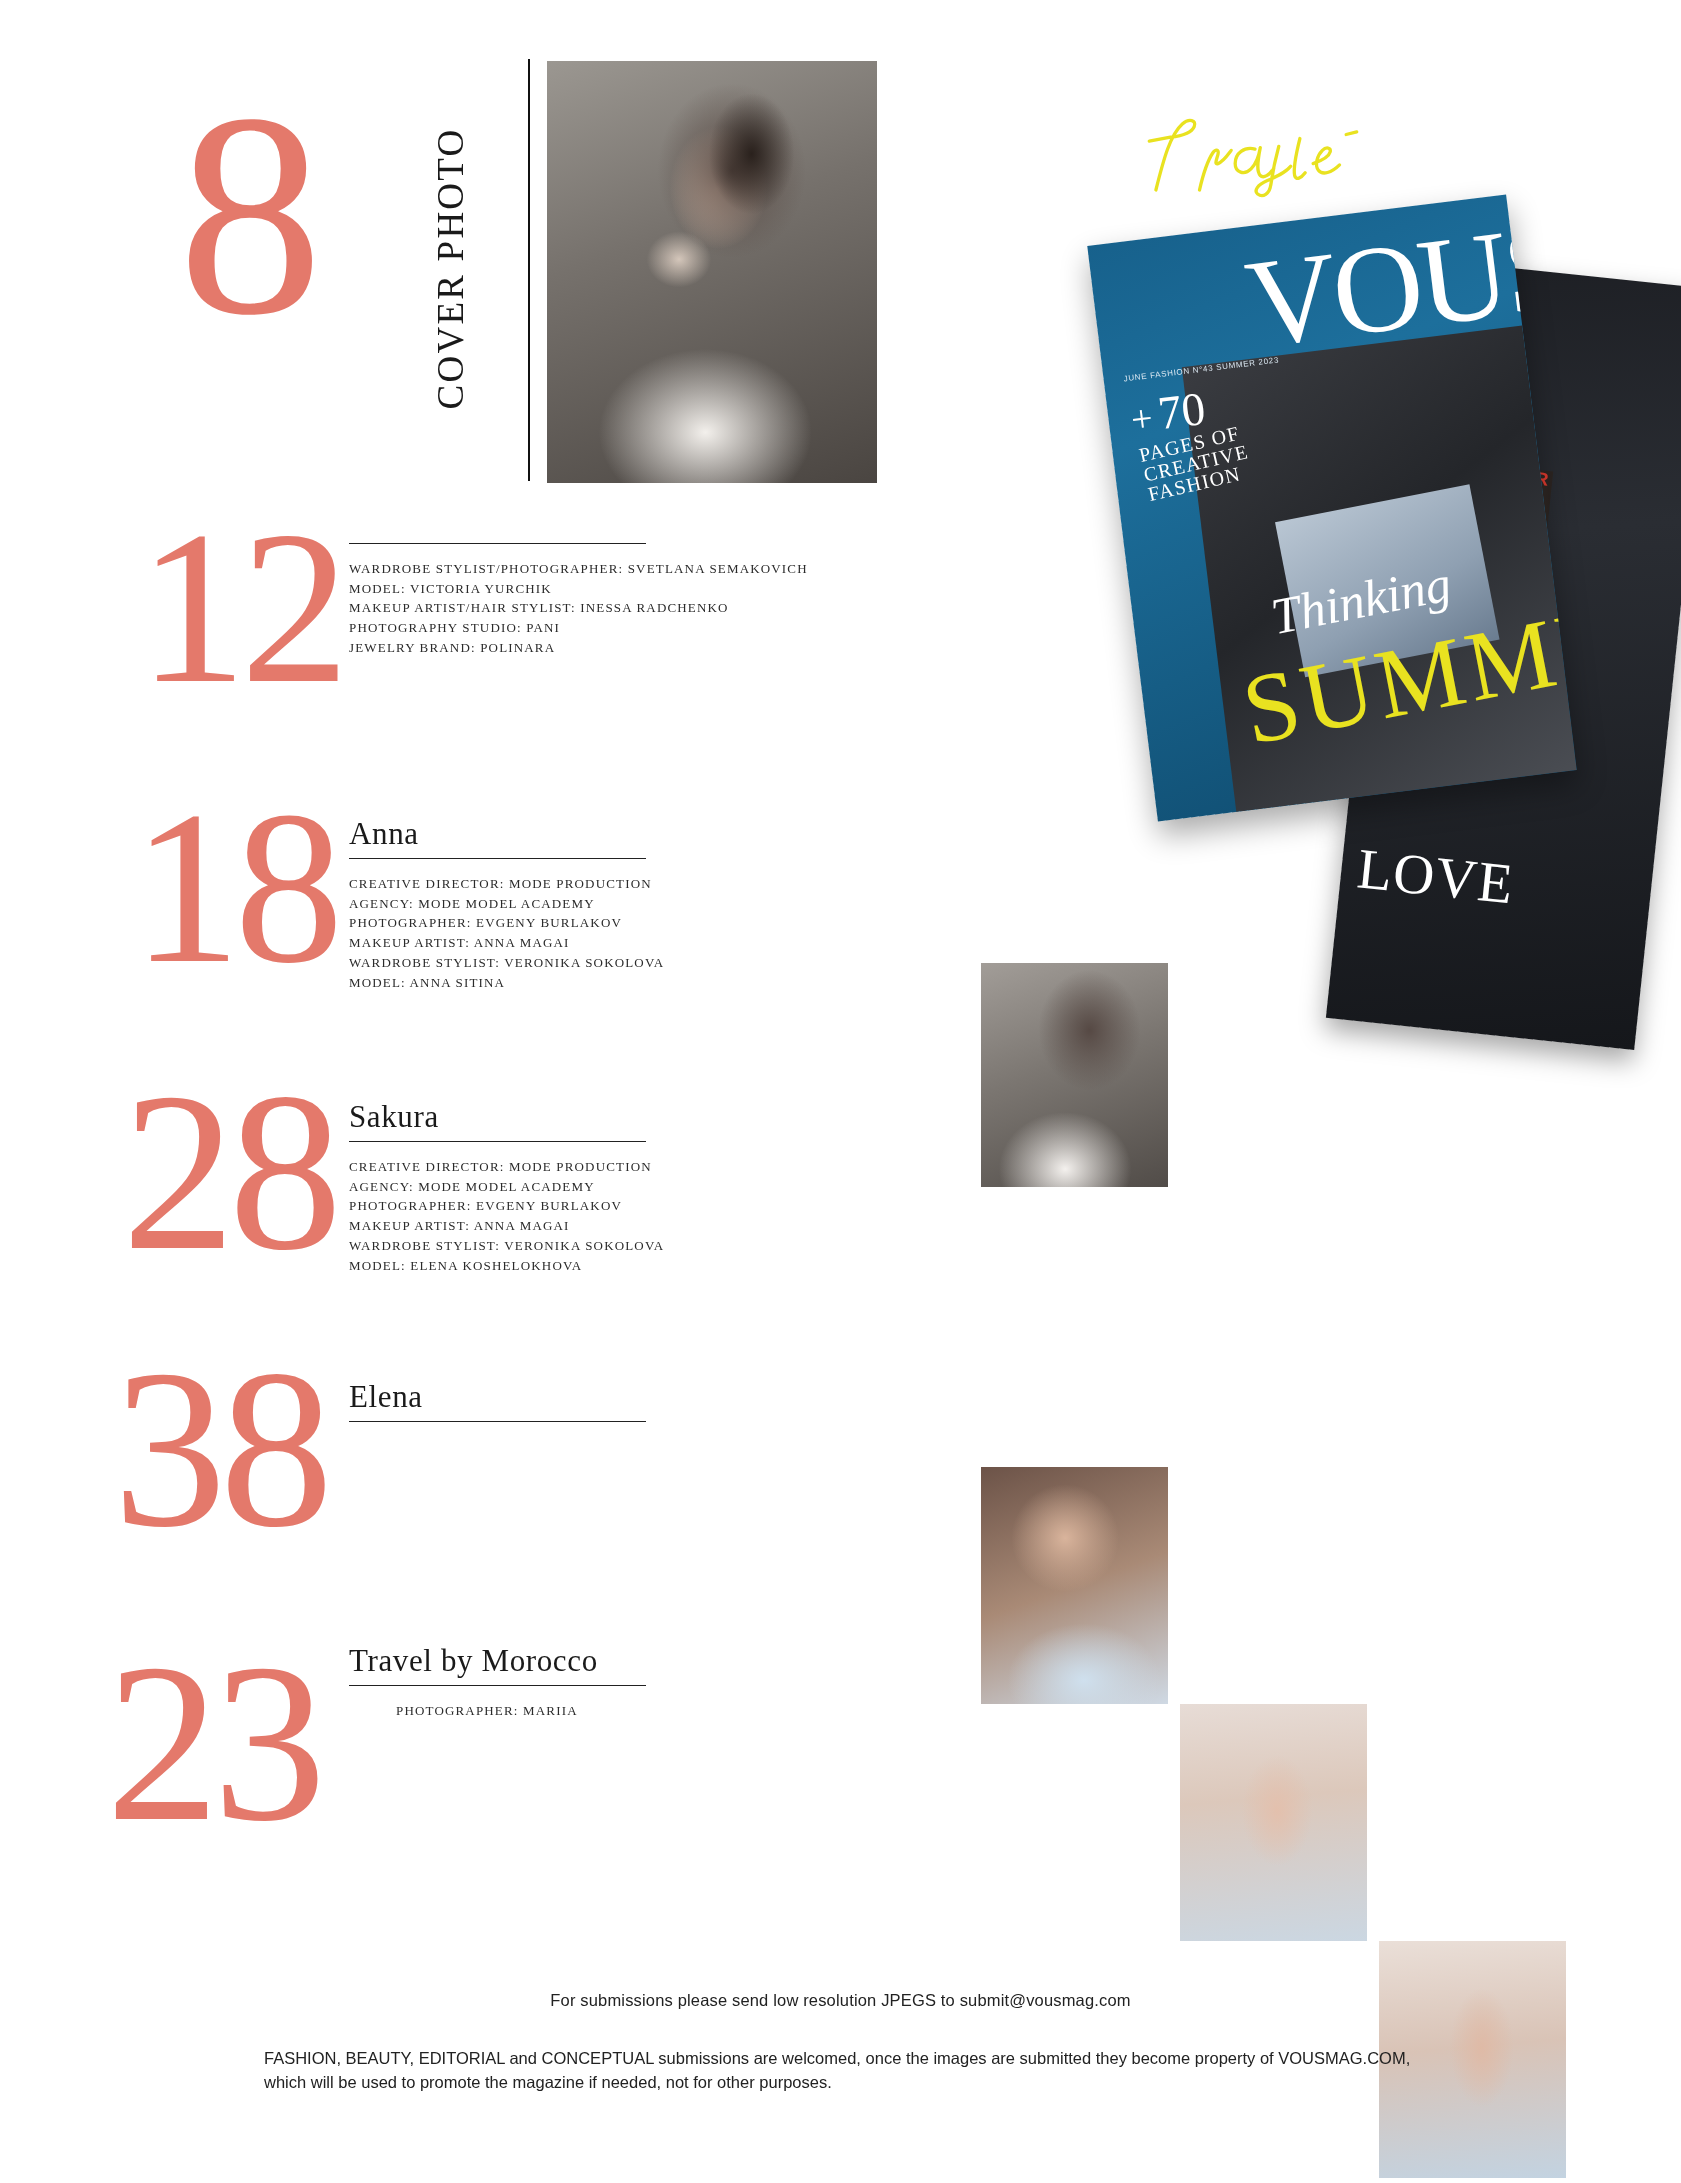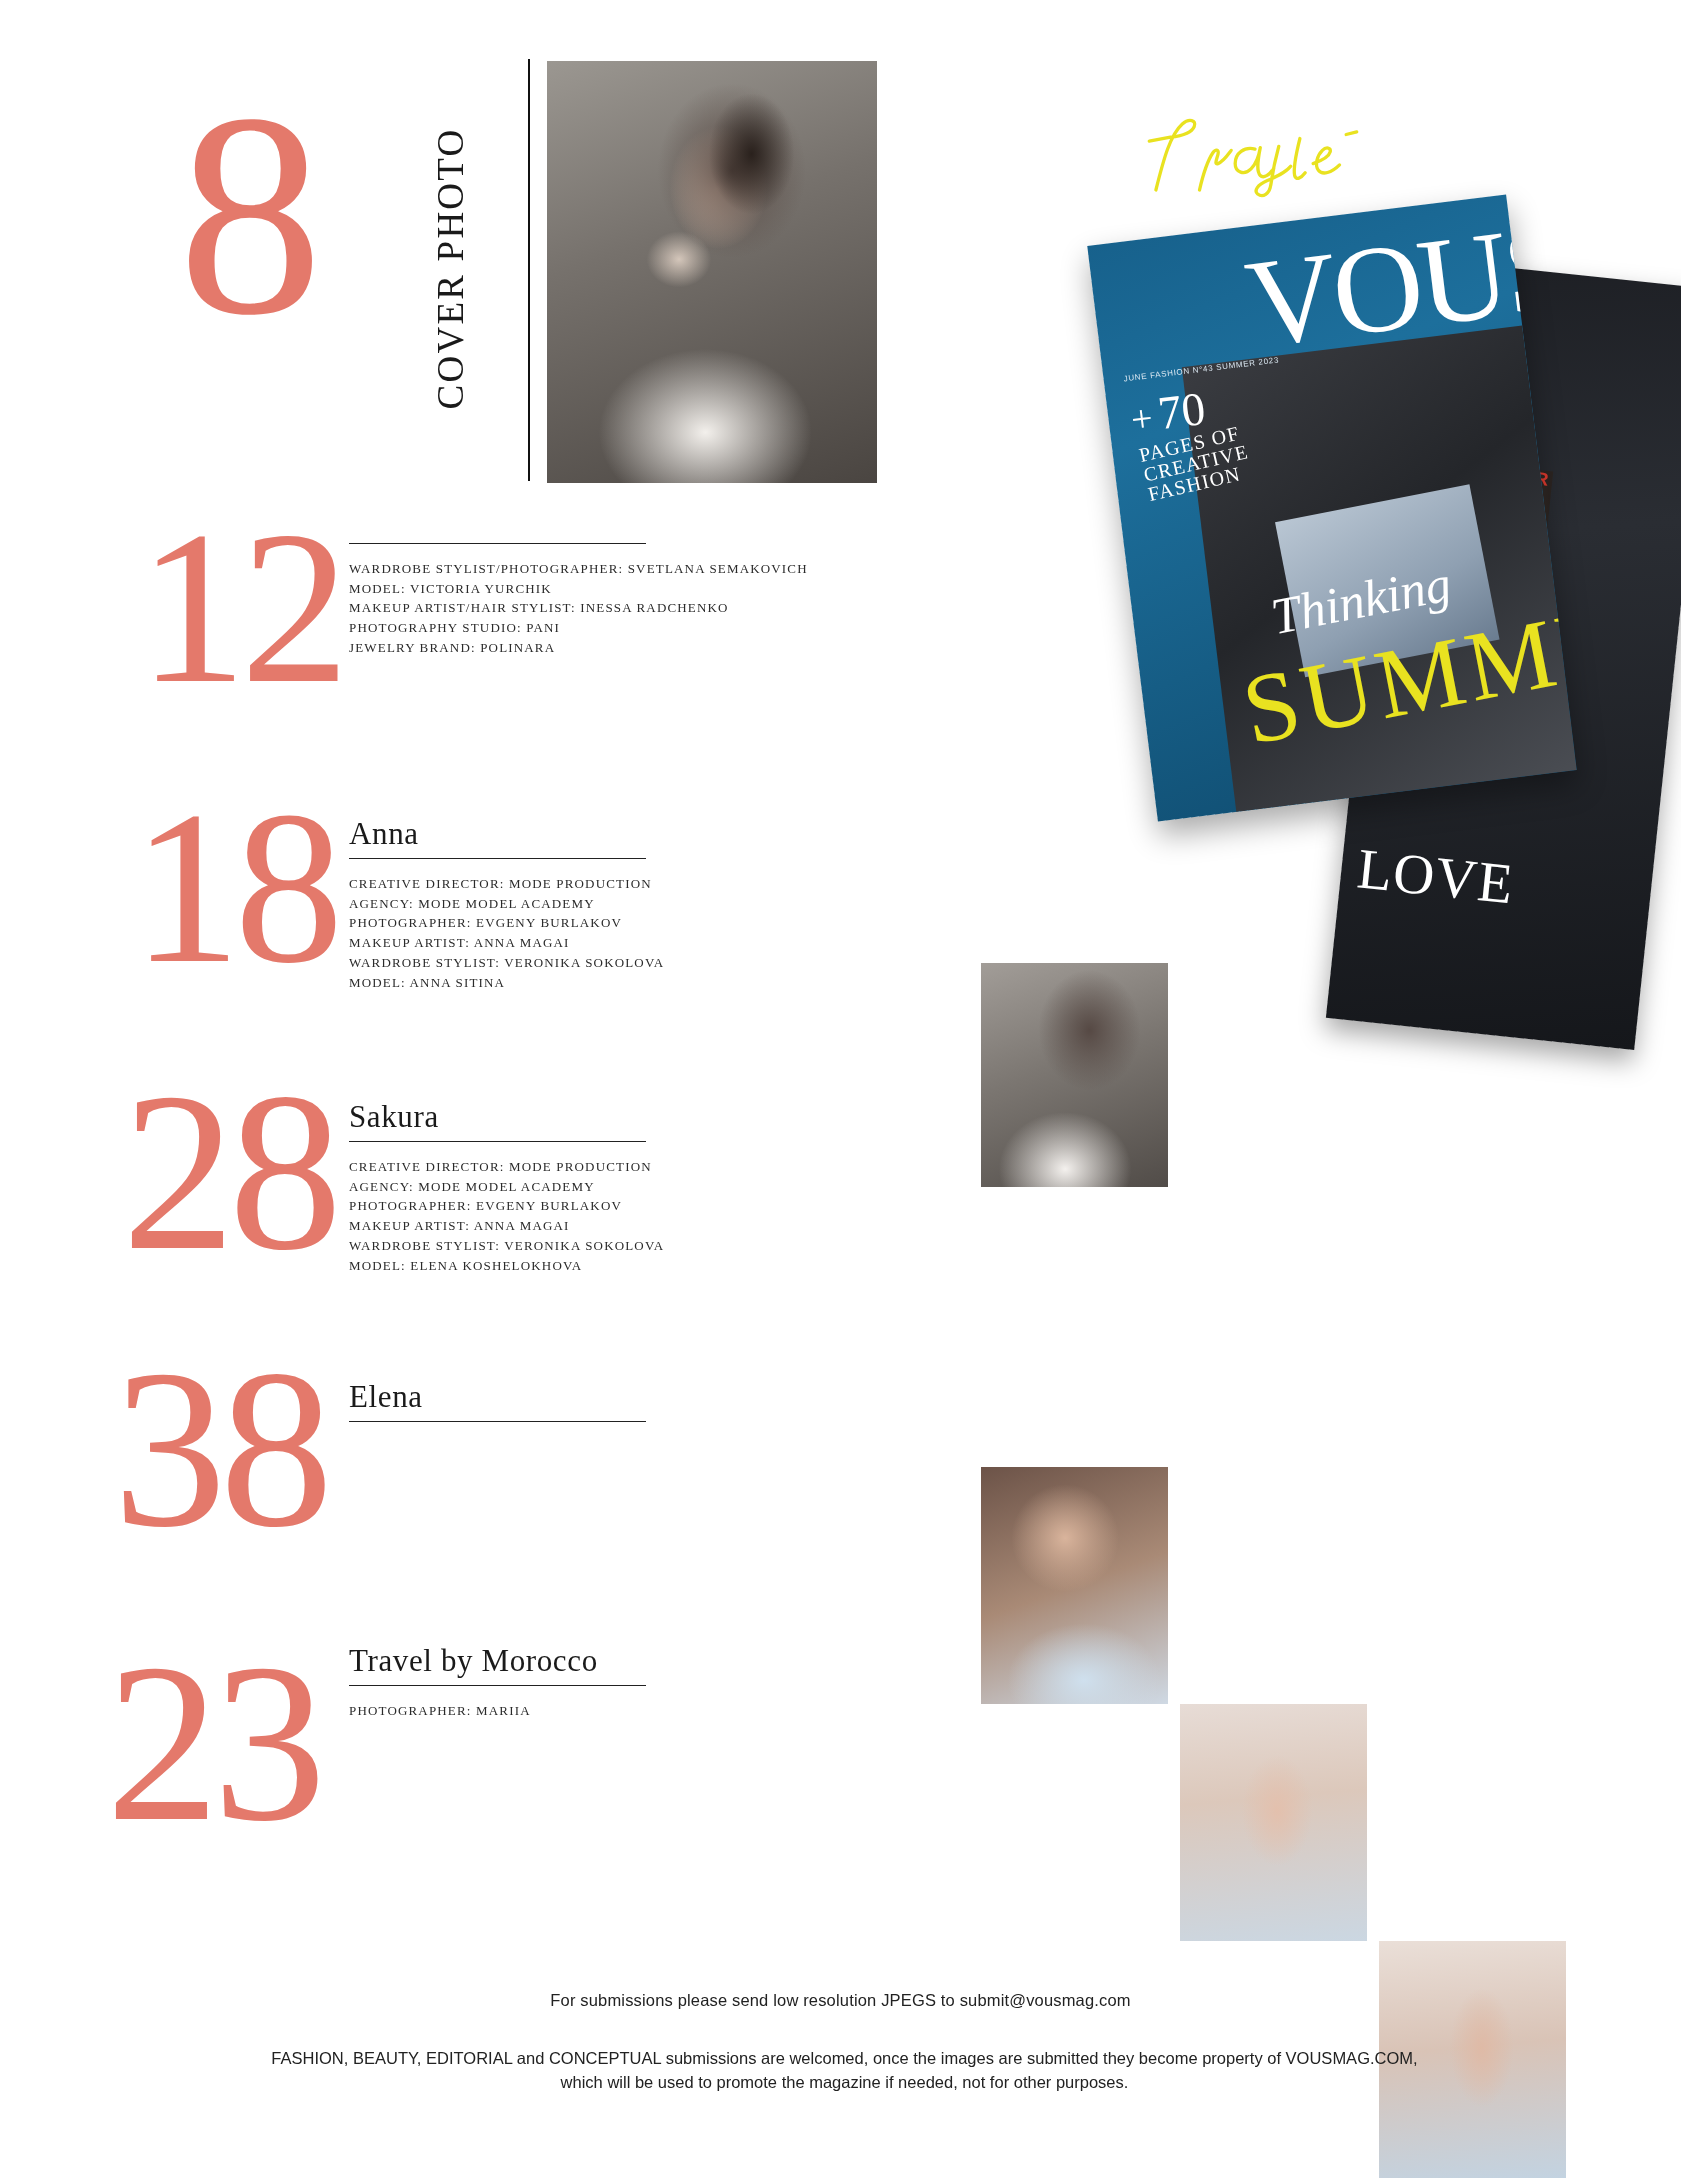--- a/index.html
+++ b/index.html
@@ -95,21 +95,20 @@
     text-align: center;
     font-size: 16.5px;
     color: #222;
     letter-spacing: 0.01em;
   }
   .footer-line2 {
     position: absolute;
     left: 264px;
     width: 1161px;
     top: 2047px;
-    text-align: center;
     font-size: 16.5px;
     line-height: 1.45;
     color: #222;
   }
 
   
   #fragile-logo {
     left: 1144px;
     top: 112px;
     width: 218px;
@@ -264,18 +263,18 @@
 <div class="abs" style="left:349px; top:1381px; width:501px;">
   <div class="section-title">Elena</div>
   <div class="title-rule"></div>
 </div>
 
 <div class="abs page-num" style="left:106px; top:1652px; font-size:227px;">23</div>
 
 <div class="abs" style="left:349px; top:1645px; width:501px;">
   <div class="section-title">Travel by Morocco</div>
   <div class="title-rule"></div>
-  <div class="credits" style="white-space:pre-line;">PHOTOGRAPHER: MARIIA</div>
+  <div class="credits" style="white-space:pre-line;margin-left:47px;">PHOTOGRAPHER: MARIIA</div>
 </div>
 
 <div class="footer-line1">For submissions please send low resolution JPEGS to submit@vousmag.com</div>
 <div class="footer-line2">FASHION, BEAUTY, EDITORIAL and CONCEPTUAL submissions are welcomed, once the images are submitted they become property of VOUSMAG.COM, which will be used to promote the magazine if needed, not for other purposes.</div>
 
 
 </body></html>

